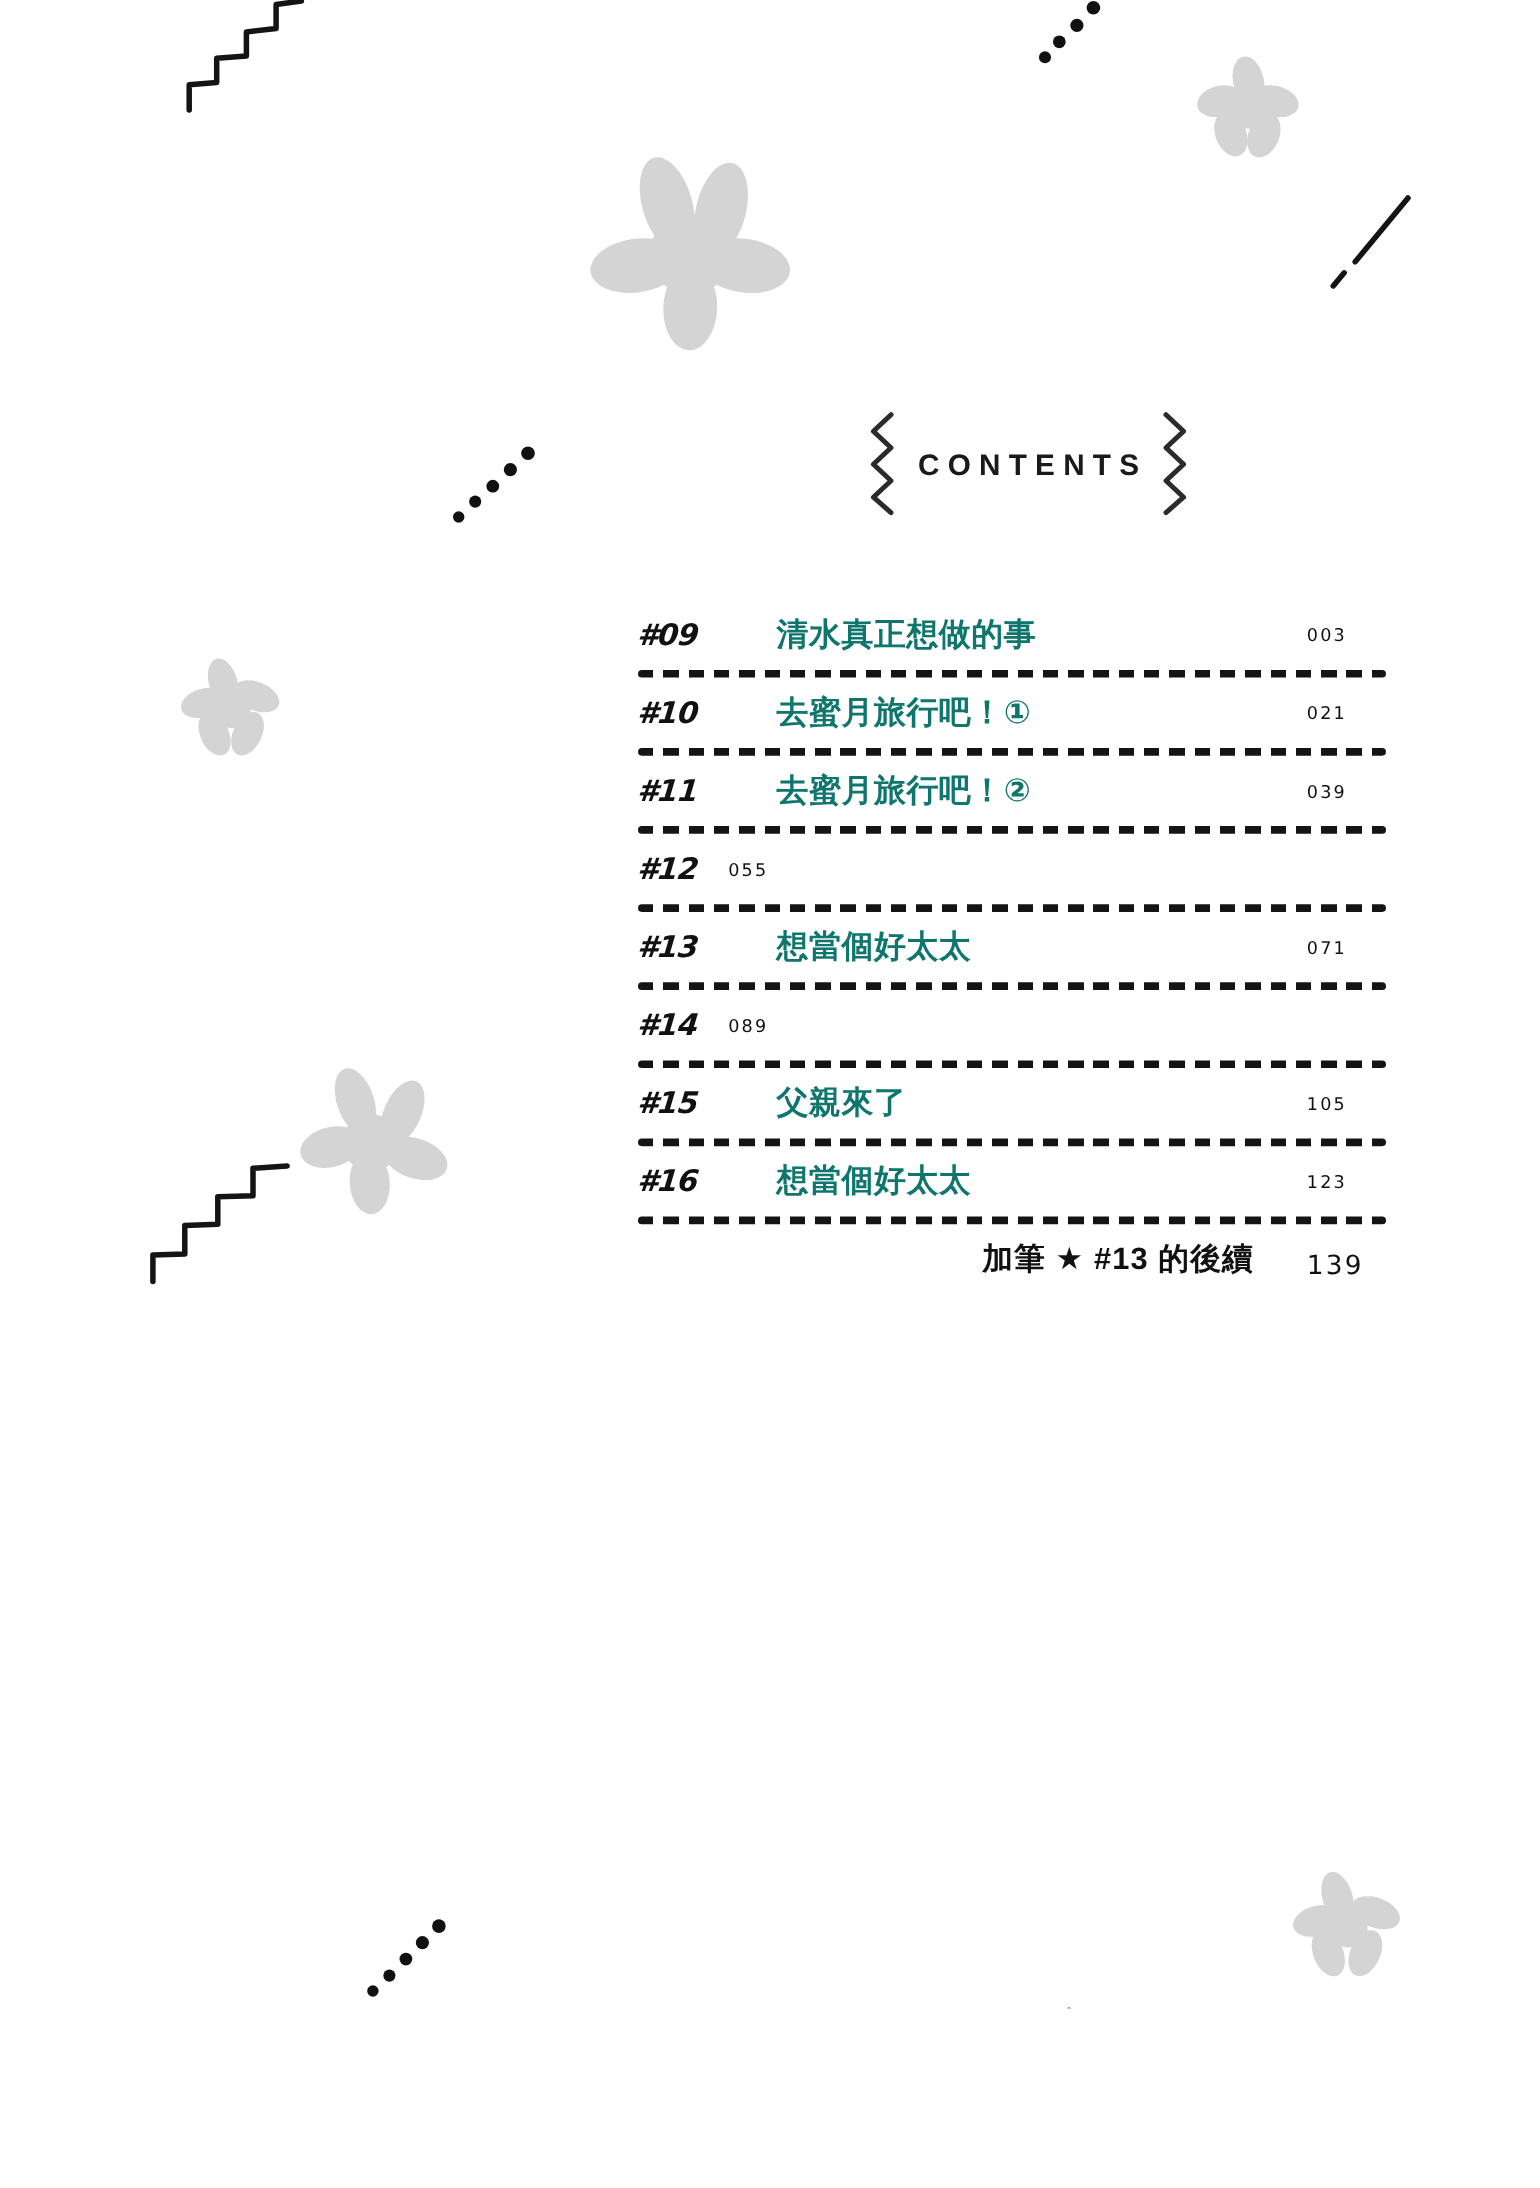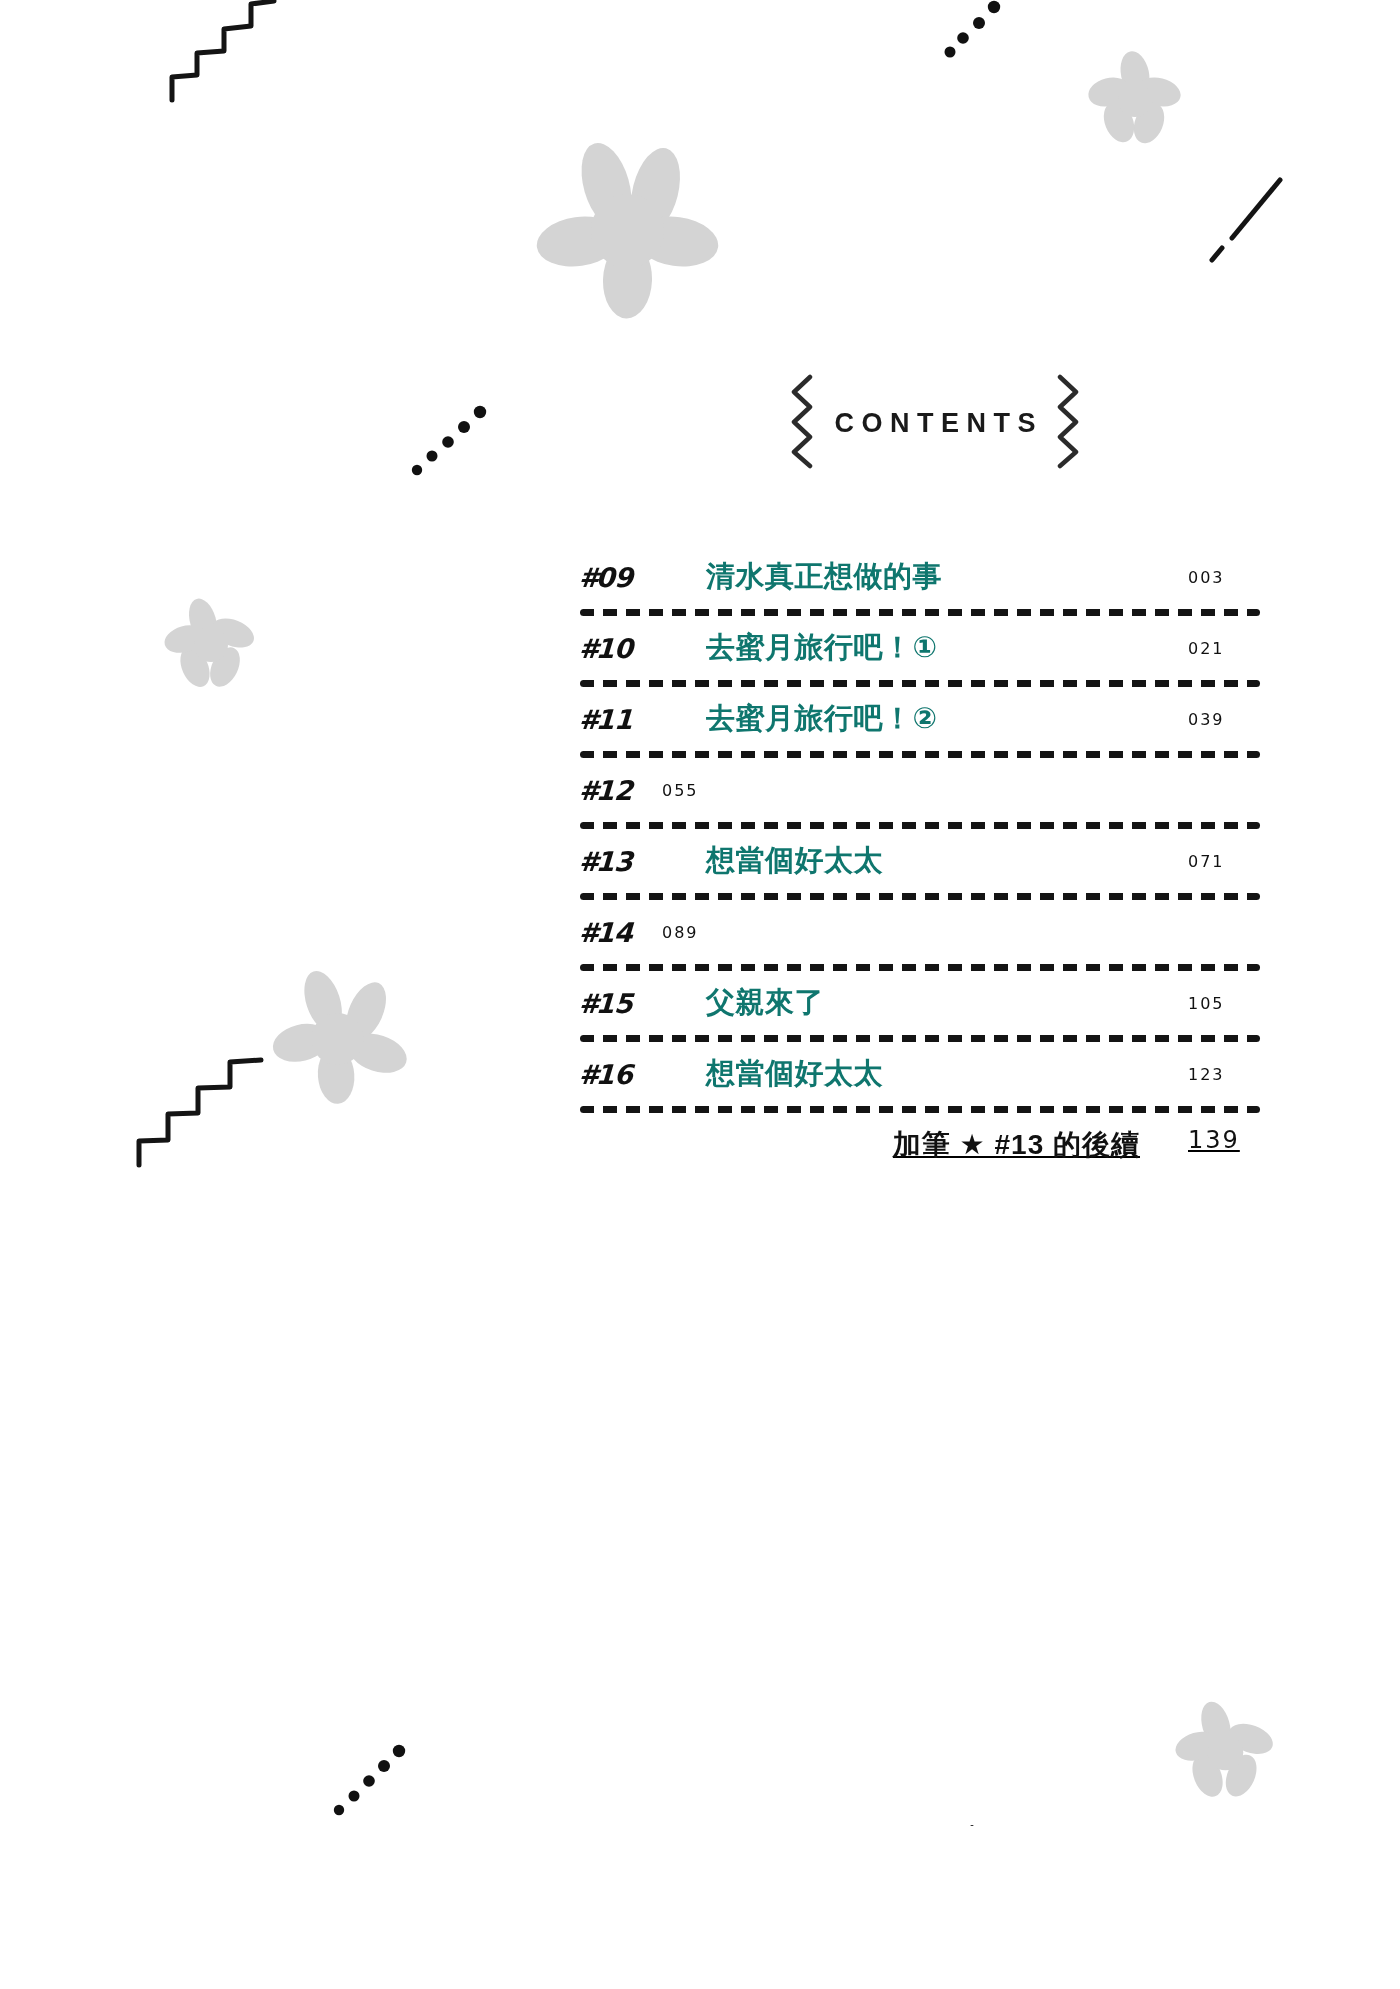--- a/index.html
+++ b/index.html
@@ -104,22 +104,21 @@
   }
   
   .toc-sep::after { content: ""; display: block; }
 
   .toc-row.bonus {
     justify-content: flex-end;
     padding-right: 0;
   }
   .bonus-inner {
     display: flex;
-    align-items: flex-start;
-    text-decoration: underline;
+    align-items: flex-end;
   }
   .bonus-label {
     font-size: 28px;
     font-weight: 700;
     color: #111;
     letter-spacing: 1px;
     margin-right: 48px;
     font-family: "Liberation Sans", "DejaVu Sans", sans-serif;
   }
   .bonus-page {

